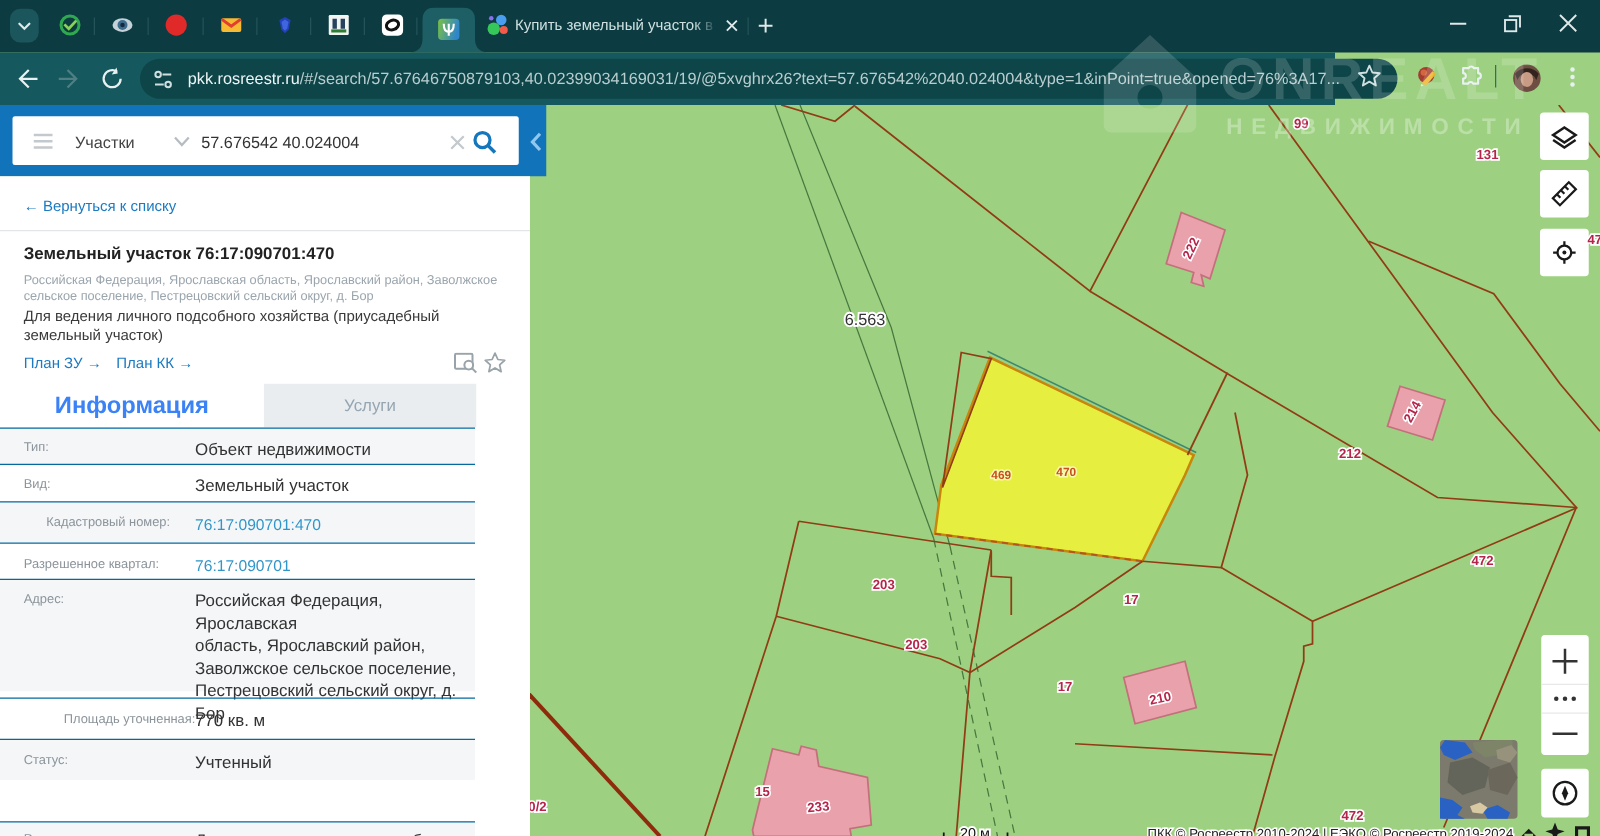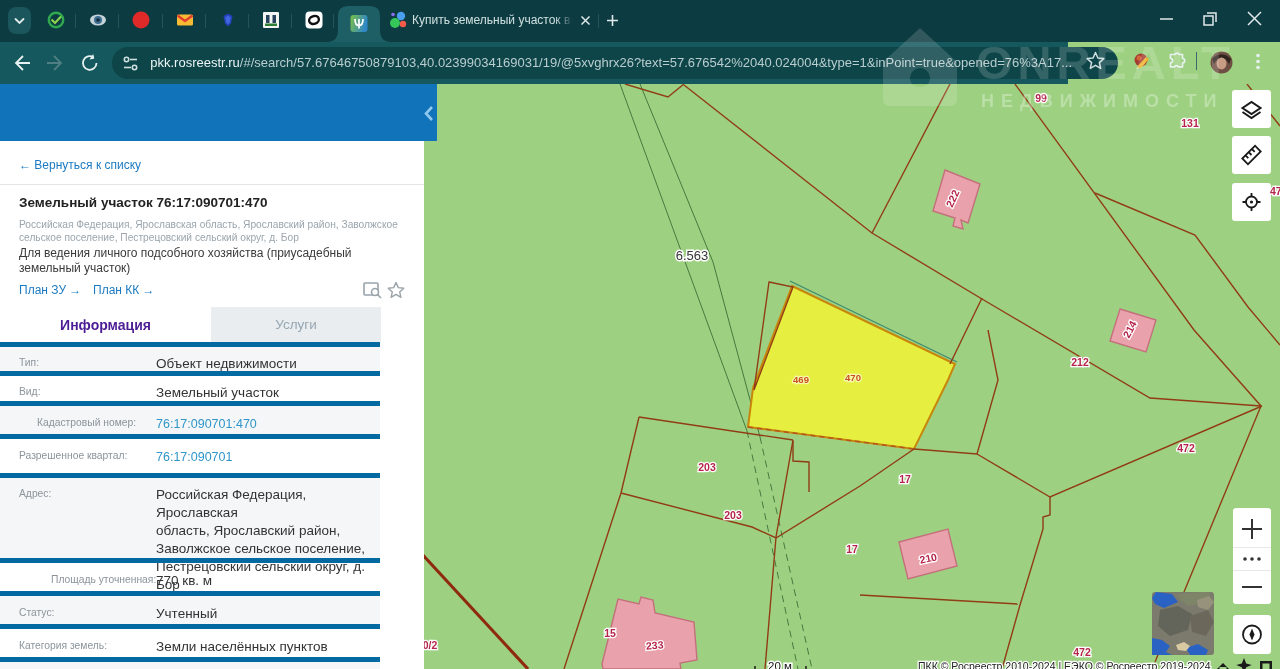--- a/index.html
+++ b/index.html
@@ -19,22 +19,22 @@
   #urltext { position:absolute; left:146px; top:13px; width:926px; font-size:13px; color:#b9cdce; white-space:nowrap; overflow:hidden; }
   #urltext b { color:#ecf5f5; font-weight:normal; }
 
   
   #bluehdr { left:0; top:84px; width:437px; height:57px; background:#1173ba; z-index:10; }
   #searchbox { position:absolute; left:10px; top:9px; width:405px; height:39px; background:#fff; border-radius:2px; }
   #panel { left:0; top:141px; width:424px; height:528px; background:#fff; z-index:10; font-size:14px; color:#333; overflow:hidden; }
   .link { color:#1b7ac1; text-decoration:none;margin-top:27px; }
   #tabs { position:absolute; left:0; top:166px; width:424px; height:35px; }
   #tab-usl { position:absolute; left:211px; top:0; width:170px; height:35px; background:#e9edf0; color:#95a6b2; font-size:13.5px; display:flex; align-items:center; justify-content:center; }
-  #tab-inf { position:absolute; left:0; top:0; width:211px; height:35px; background:#fff; color:#4c1d95; font-weight:bold; font-size:14px; display:flex; align-items:center; justify-content:center; }
-  .row { position:absolute; left:0; width:380px; border-top:5px solid #0369a1; }
+  #tab-inf { position:absolute; left:0; top:0; width:211px; height:35px; background:#fff; color:#3b82f6; font-weight:bold; font-size:19px; display:flex; align-items:center; justify-content:center; }
+  .row { position:absolute; left:0; width:380px; border-top:1px solid #0369a1; }
   .row.g { background:#f4f6f8; }
   .rl { position:absolute; left:19px; top:10px; font-size:10.3px; color:#8b949b; }
   .rv { position:absolute; left:156px; top:8px; font-size:13.5px; color:#333; line-height:18px; }
   .blink { color:#3096c9; font-size:12.5px; }
 
   
   #wm { z-index:40; pointer-events:none; }
 </style>
 </head>
 <body>
@@ -289,20 +289,37 @@
     <ellipse cx="11.5" cy="12.5" rx="5" ry="6" fill="#c89b84"></ellipse>
   </svg>
   <svg class="abs" style="left:1252px; top:10px;" width="12" height="20">
     <circle cx="6" cy="3.5" r="1.8" fill="#e8f1f1"></circle>
       <circle cx="6" cy="9.5" r="1.8" fill="#e8f1f1"></circle>
       <circle cx="6" cy="15.5" r="1.8" fill="#e8f1f1"></circle>
   </svg>
 </div>
 
 <div id="bluehdr" class="abs">
+  <div id="searchbox">
+    <svg class="abs" style="left:16px; top:13px;" width="17" height="14">
+        <path d="M1,2 H16 M1,7 H16 M1,12 H16" stroke="#c3c9cd" stroke-width="2"></path>
+      </svg>
+    <div class="abs" style="left:50px; top:13px; font-size:13px; color:#444;">Участки</div>
+    <svg class="abs" style="left:129px; top:16px;" width="13" height="9">
+        <path d="M1,1 L6.5,7 L12,1" stroke="#b5bcc2" stroke-width="1.8" fill="none"></path>
+      </svg>
+    <div class="abs" style="left:151px; top:13px; font-size:13px; color:#333;">57.676542 40.024004</div>
+    <svg class="abs" style="left:349px; top:14px;" width="13" height="13">
+        <path d="M2,2 L12,12 M12,2 L2,12" stroke="#c3c9cd" stroke-width="1.8"></path>
+      </svg>
+    <svg class="abs" style="left:368px; top:11px;" width="20" height="20">
+      <circle cx="8" cy="8" r="6" fill="none" stroke="#1477bd" stroke-width="2.6"></circle>
+      <path d="M12.5,12.5 L18,18" stroke="#1477bd" stroke-width="2.8"></path>
+    </svg>
+  </div>
   <svg class="abs" style="left:423px; top:21px;" width="12" height="17">
       <path d="M9,2 L3,8.5 L9,15" stroke="#8fc7ee" stroke-width="2.6" fill="none"></path>
     </svg>
 </div>
 
 <div id="panel" class="abs">
   <div class="abs" style="left:19px; top:17px; font-size:12px;"><a class="link" href="#">← Вернуться к списку</a></div>
   <div class="abs" style="left:0; top:43px; width:424px; height:1px; background:#e3e6e8;"></div>
   <div class="abs" style="left:19px; top:54px; font-size:13.5px; font-weight:bold; color:#222;">Земельный участок 76:17:090701:470</div>
   <div class="abs" style="left:19px; top:77px; width:412px; font-size:10.2px; color:#9aa5ad; line-height:13px;">Российская Федерация, Ярославская область, Ярославский район, Заволжское<br>сельское поселение, Пестрецовский сельский округ, д. Бор</div>
@@ -330,35 +347,31 @@
       <div class="rv">Земельный участок</div>
     </div>
   <div class="row g" style="top:260px; height:33px;">
       <div class="rl" style="top:11px;padding-left:18px;">Кадастровый номер:</div>
       <div class="rv" style="top:9px;"><span class="blink">76:17:090701:470</span></div>
     </div>
   <div class="row" style="top:293px; height:34px;">
       <div class="rl" style="top:11px;">Разрешенное квартал:</div>
       <div class="rv" style="top:9px;"><span class="blink">76:17:090701</span></div>
     </div>
-  <div class="row g" style="top:332px; height:90px;padding-left:47px;">
+  <div class="row g" style="top:322px; height:90px;padding-left:47px;">
       <div class="rl">Адрес:</div>
       <div class="rv">Российская Федерация, Ярославская<br>область, Ярославский район,<br>Заволжское сельское поселение,<br>Пестрецовский сельский округ, д. Бор</div>
     </div>
   <div class="row" style="top:417px; height:33px;">
       <div class="rl" style="top:11px;padding-left:32px;">Площадь уточненная:</div>
       <div class="rv" style="top:9px;">770 кв. м</div>
     </div>
   <div class="row g" style="top:450px; height:33px;">
       <div class="rl" style="top:11px;">Статус:</div>
       <div class="rv" style="top:9px;">Учтенный</div>
-    </div>
-  <div class="row" style="top:483px; height:33px;">
-      <div class="rl" style="top:11px;">Категория земель:</div>
-      <div class="rv" style="top:9px;">Земли населённых пунктов</div>
     </div>
   <div class="row g" style="top:516px; height:12px;">
       <div class="rl" style="top:8px;">Разрешенное использовани</div>
       <div class="rv" style="top:6px;">Для ведения личного подсобного</div>
     </div>
 </div>
 
 <div id="wm" class="abs" style="left:860px; top:20px; width:420px; height:120px;">
   <svg width="420" height="120">
     <path d="M60,8 L97,42 V80 a6,6 0 0 1 -6,6 H29 a6,6 0 0 1 -6,-6 V42 Z M60,48 a10,10 0 0 0 -10,10 c0,6 4.5,9 10,9 s10,-3 10,-9 a10,10 0 0 0 -10,-10 Z" fill="rgba(255,255,255,0.15)"></path>

